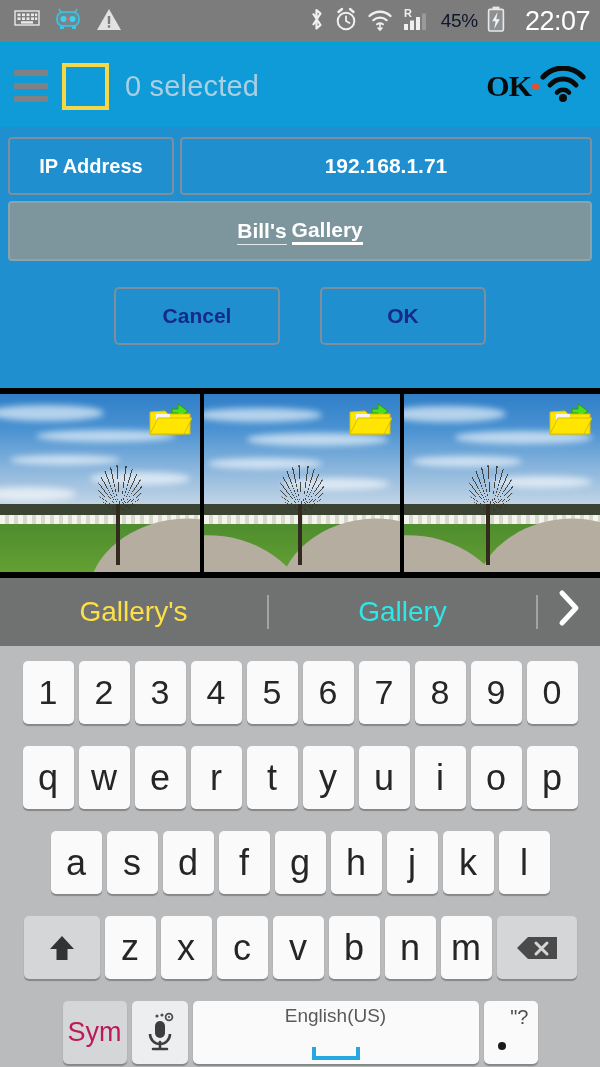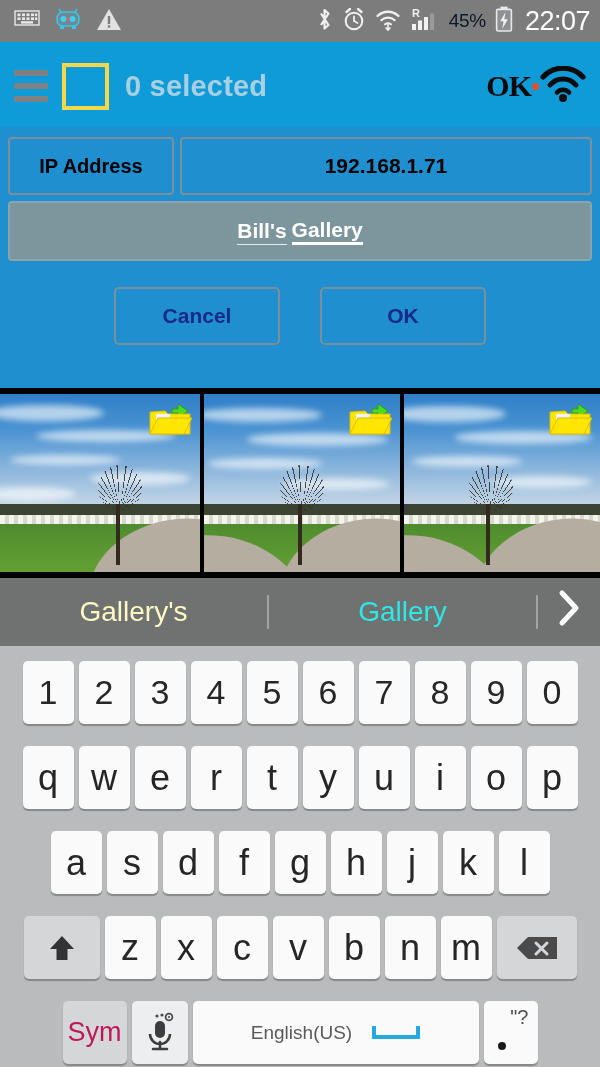--- a/index.html
+++ b/index.html
@@ -20,21 +20,21 @@
   }
   .sb-left { display: flex; align-items: center; gap: 14px; }
   .sb-right { display: flex; align-items: center; gap: 9px; margin-left: auto; }
   .sb-ico { display: block; }
   .sb-batt-pct {
     font-size: 19px; color: #0f172a; letter-spacing: -0.3px;
     font-family: "Liberation Sans", sans-serif;
   }
   .sb-clock {
     font-size: 27px; color: #ffffff; letter-spacing: -0.5px;
-    margin-left: 3px; font-family: "Liberation Sans", sans-serif;
+    margin-left: 11px; font-family: "Liberation Sans", sans-serif;
   }
   .sb-accent-line { height: 3px; background: #00a0d8; width: 600px; }
 
   
   .appheader {
     height: 82px; width: 600px;
     background: #0f9bd7;
     display: flex; align-items: center;
     padding: 0 14px 0 14px;
     position: relative;
@@ -44,21 +44,21 @@
     display: block; height: 6px; background: #7f8285;
     margin-bottom: 7px; border-radius: 1px;
   }
   .hamburger i:last-child { margin-bottom: 0; }
   .selbox {
     width: 47px; height: 47px;
     border: 4px solid #f5d84a;
     margin-right: 16px;
   }
   .seltitle {
-    font-size: 29px; color: #a9cfe2; letter-spacing: 0.2px; font-weight: bold;
+    font-size: 29px; color: #a9cfe2; letter-spacing: 0.2px;
   }
   .ok-wifi { margin-left: auto; display: flex; align-items: center; }
   .ok-text {
     font-family: "Liberation Serif", serif;
     font-weight: bold; font-size: 30px; color: #0a0a0a;
     letter-spacing: -1px;
   }
   .ok-dot { width:7px; height:7px; background:#e8502a; border-radius:50%; margin:0 1px 0 1px; align-self:center; }
 
   
@@ -66,21 +66,21 @@
     width: 600px; height: 261px;
     background: #1f8fd0;
     padding: 10px 8px 0 8px;
   }
   .row { display: flex; gap: 6px; margin-bottom: 6px; }
   .cell-label, .cell-value {
     border: 2px solid #7c8f9b;
     border-radius: 4px;
     display: flex; align-items: center; justify-content: center;
     font-weight: bold;
-    color: #000000;
+    color: #ffffff;
     font-size: 20px;
   }
   .cell-label { width: 166px; height: 58px; background: #1f8fd0; }
   .cell-value { flex: 1; height: 58px; background: #1f8fd0; font-size: 21px; text-align: center; }
   .row.name .cell-label { height: 60px; }
   .row.name .cell-value {
     height: 60px; background: #7d969e;
     color: #ffffff; font-weight: bold; font-size: 21px;
     border-color: #8ba4ab;
   }
@@ -151,21 +151,21 @@
   .folder-ico { position: absolute; top: 6px; right: 8px; width: 44px; height: 38px; }
 
   
   .suggbar {
     width: 600px; height: 68px; background: #6f7271;
     display: flex; align-items: center;
     position: relative;
   }
   .sugg {
     flex: 1; text-align: center;
-    font-size: 28px; color: #fef9c3;
+    font-size: 28px; color: #fde047;
   }
   .sugg.active { color: #2ee8e8; }
   .sugg-div { width: 2px; height: 34px; background: #a2a4a3; }
   .sugg-next {
     width: 62px; text-align:center; color:#ffffff; font-size: 34px;
     font-weight: bold;
   }
 
   
   .keyboard {
@@ -186,21 +186,21 @@
   }
   .key.num { width: 51px; font-size: 34px; }
   .key.ltr { width: 51px; }
   .key.ltr2 { width: 51px; }
   .key.fn { background: #d4d6d8; }
   .key.shift { width: 76px; }
   .key.bksp { width: 80px; }
   .key.sym { width: 64px; font-size: 27px; color:#be185d; }
   .key.mic { width: 56px; background:#eceeef; }
   .key.space {
-    width: 286px; flex-direction: row; gap: 20px;
+    width: 286px; flex-direction: column; gap: 20px;
     background:#fafafa;
   }
   .key.period { width: 54px; background:#fafafa; position: relative; }
   .key.done { width: 72px; font-size: 27px; color:#4d4d4d; background:#d4d6d8; }
   .space-label { font-size: 19px; color: #5a5a5a; }
   .space-glyph {
     width: 48px; height: 13px;
     border: 4px solid #26a8e0; border-top: none;
   }
   .period-dots {

